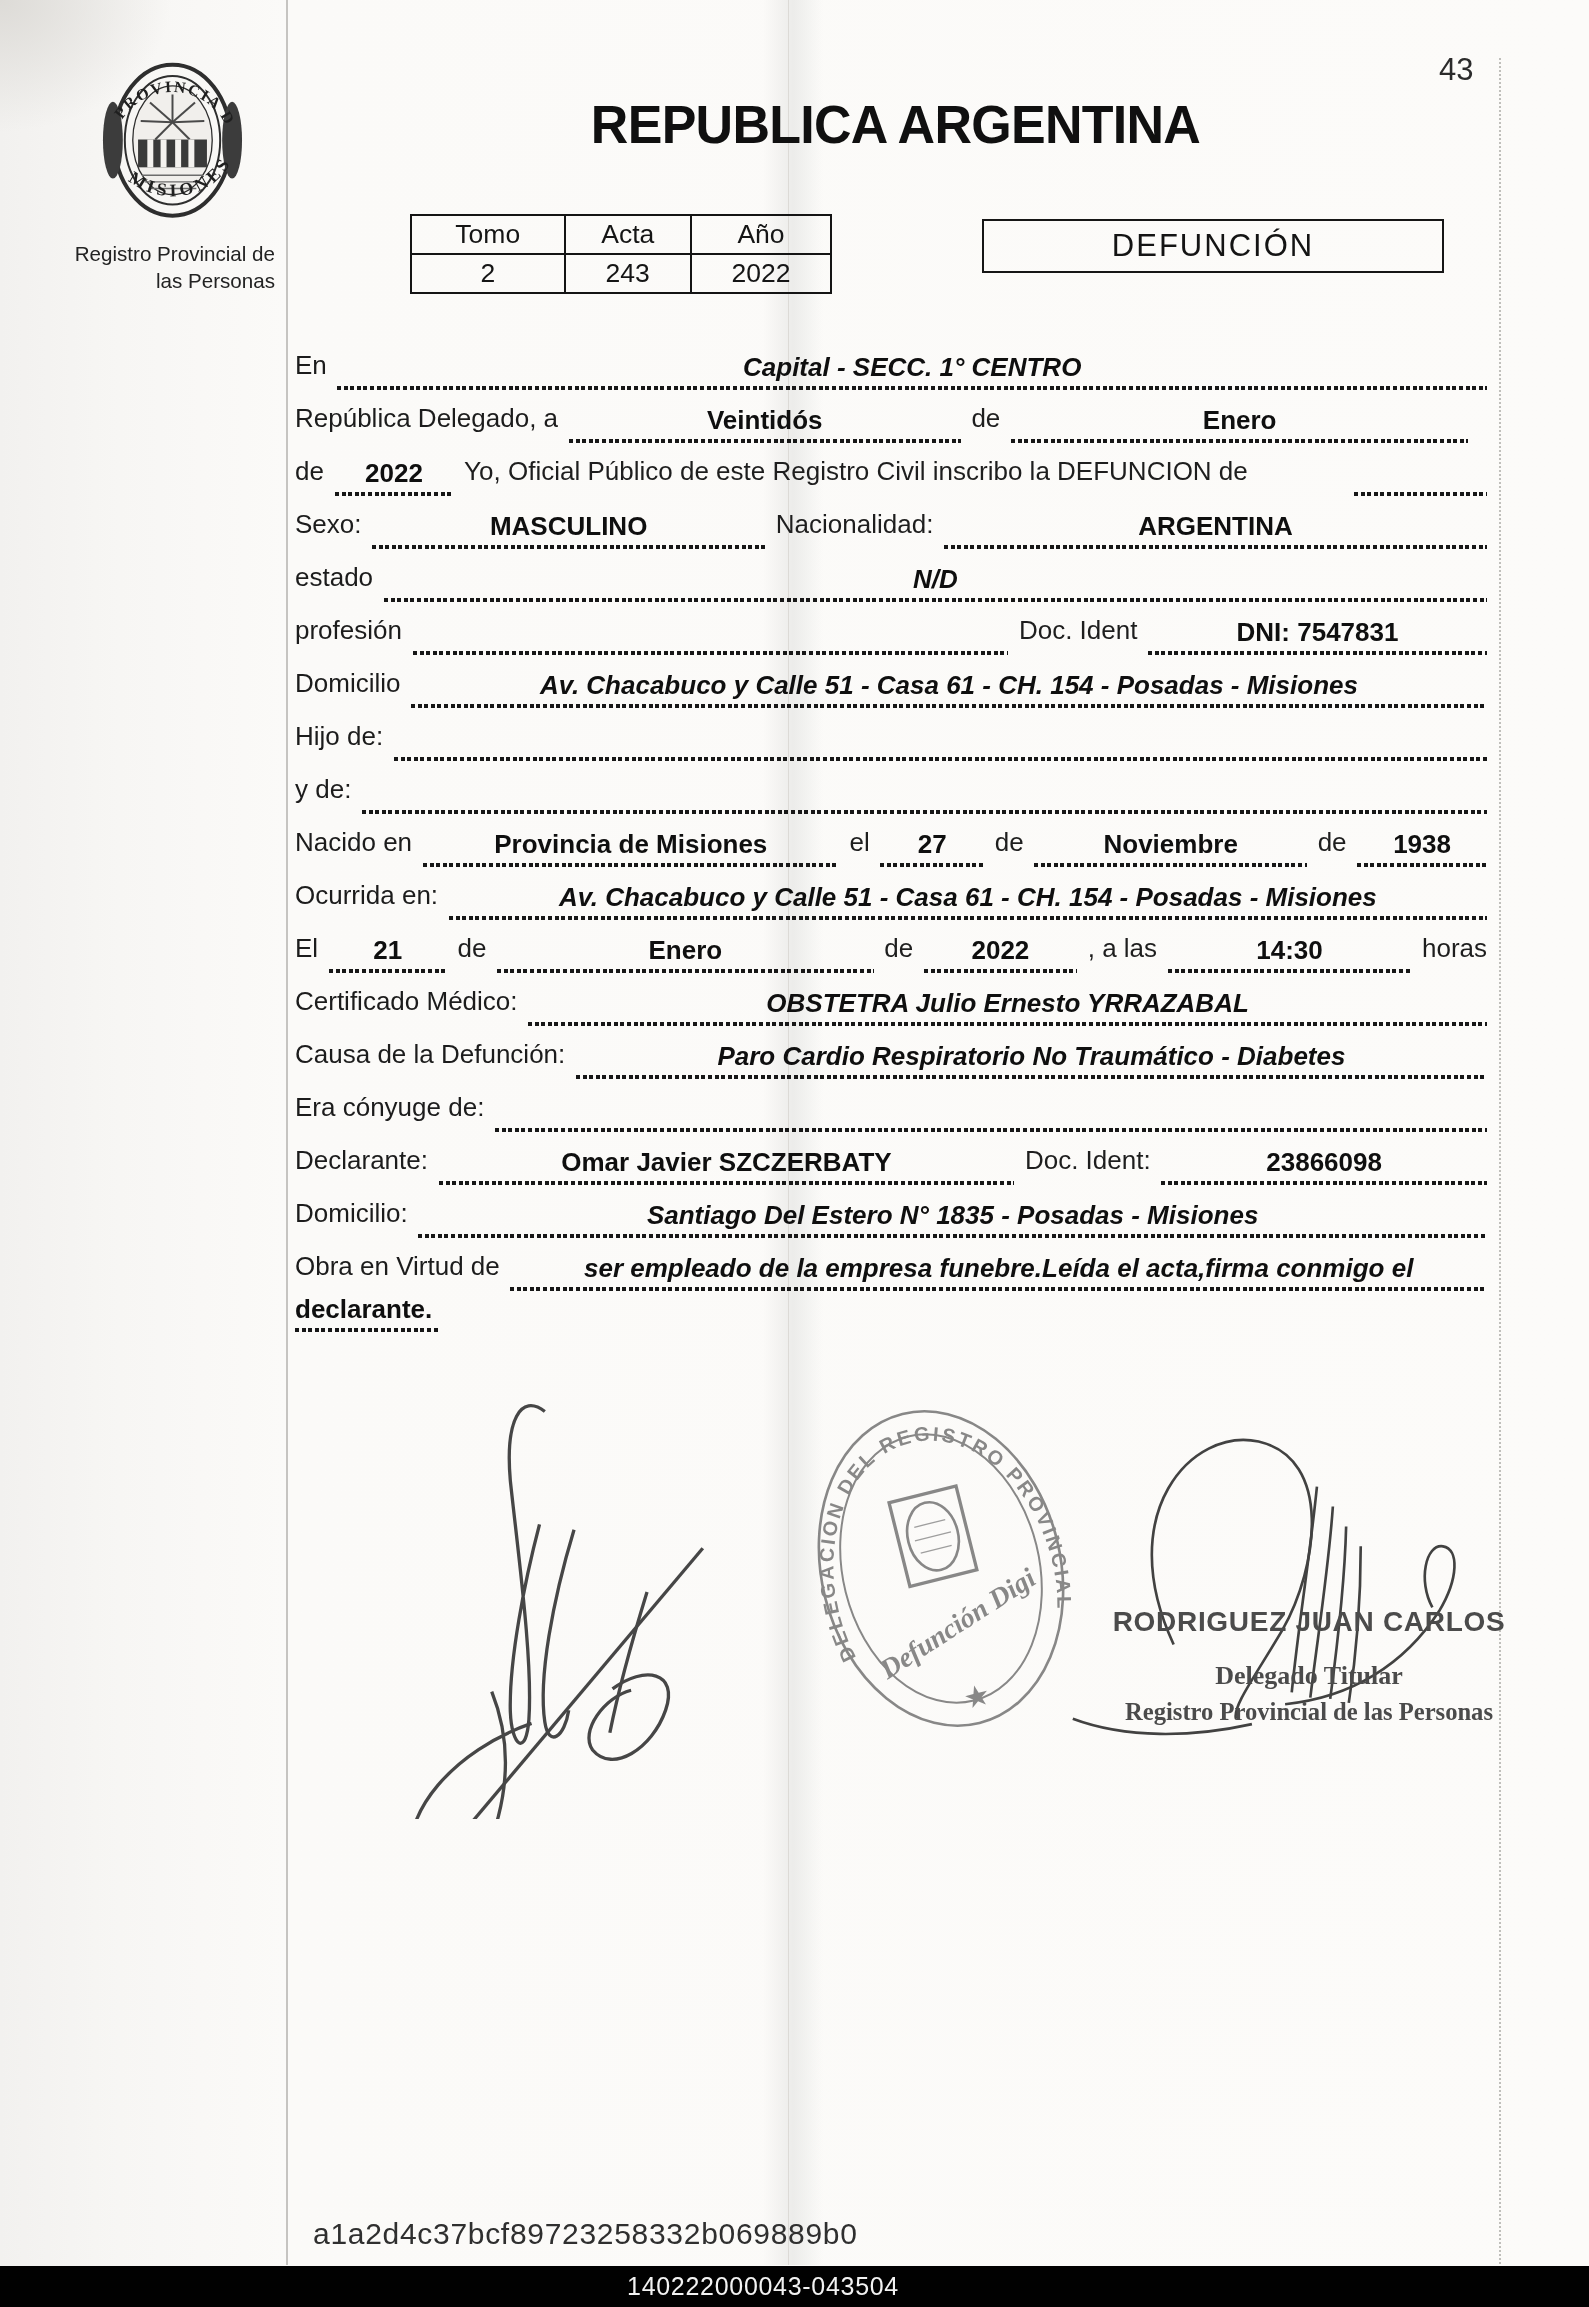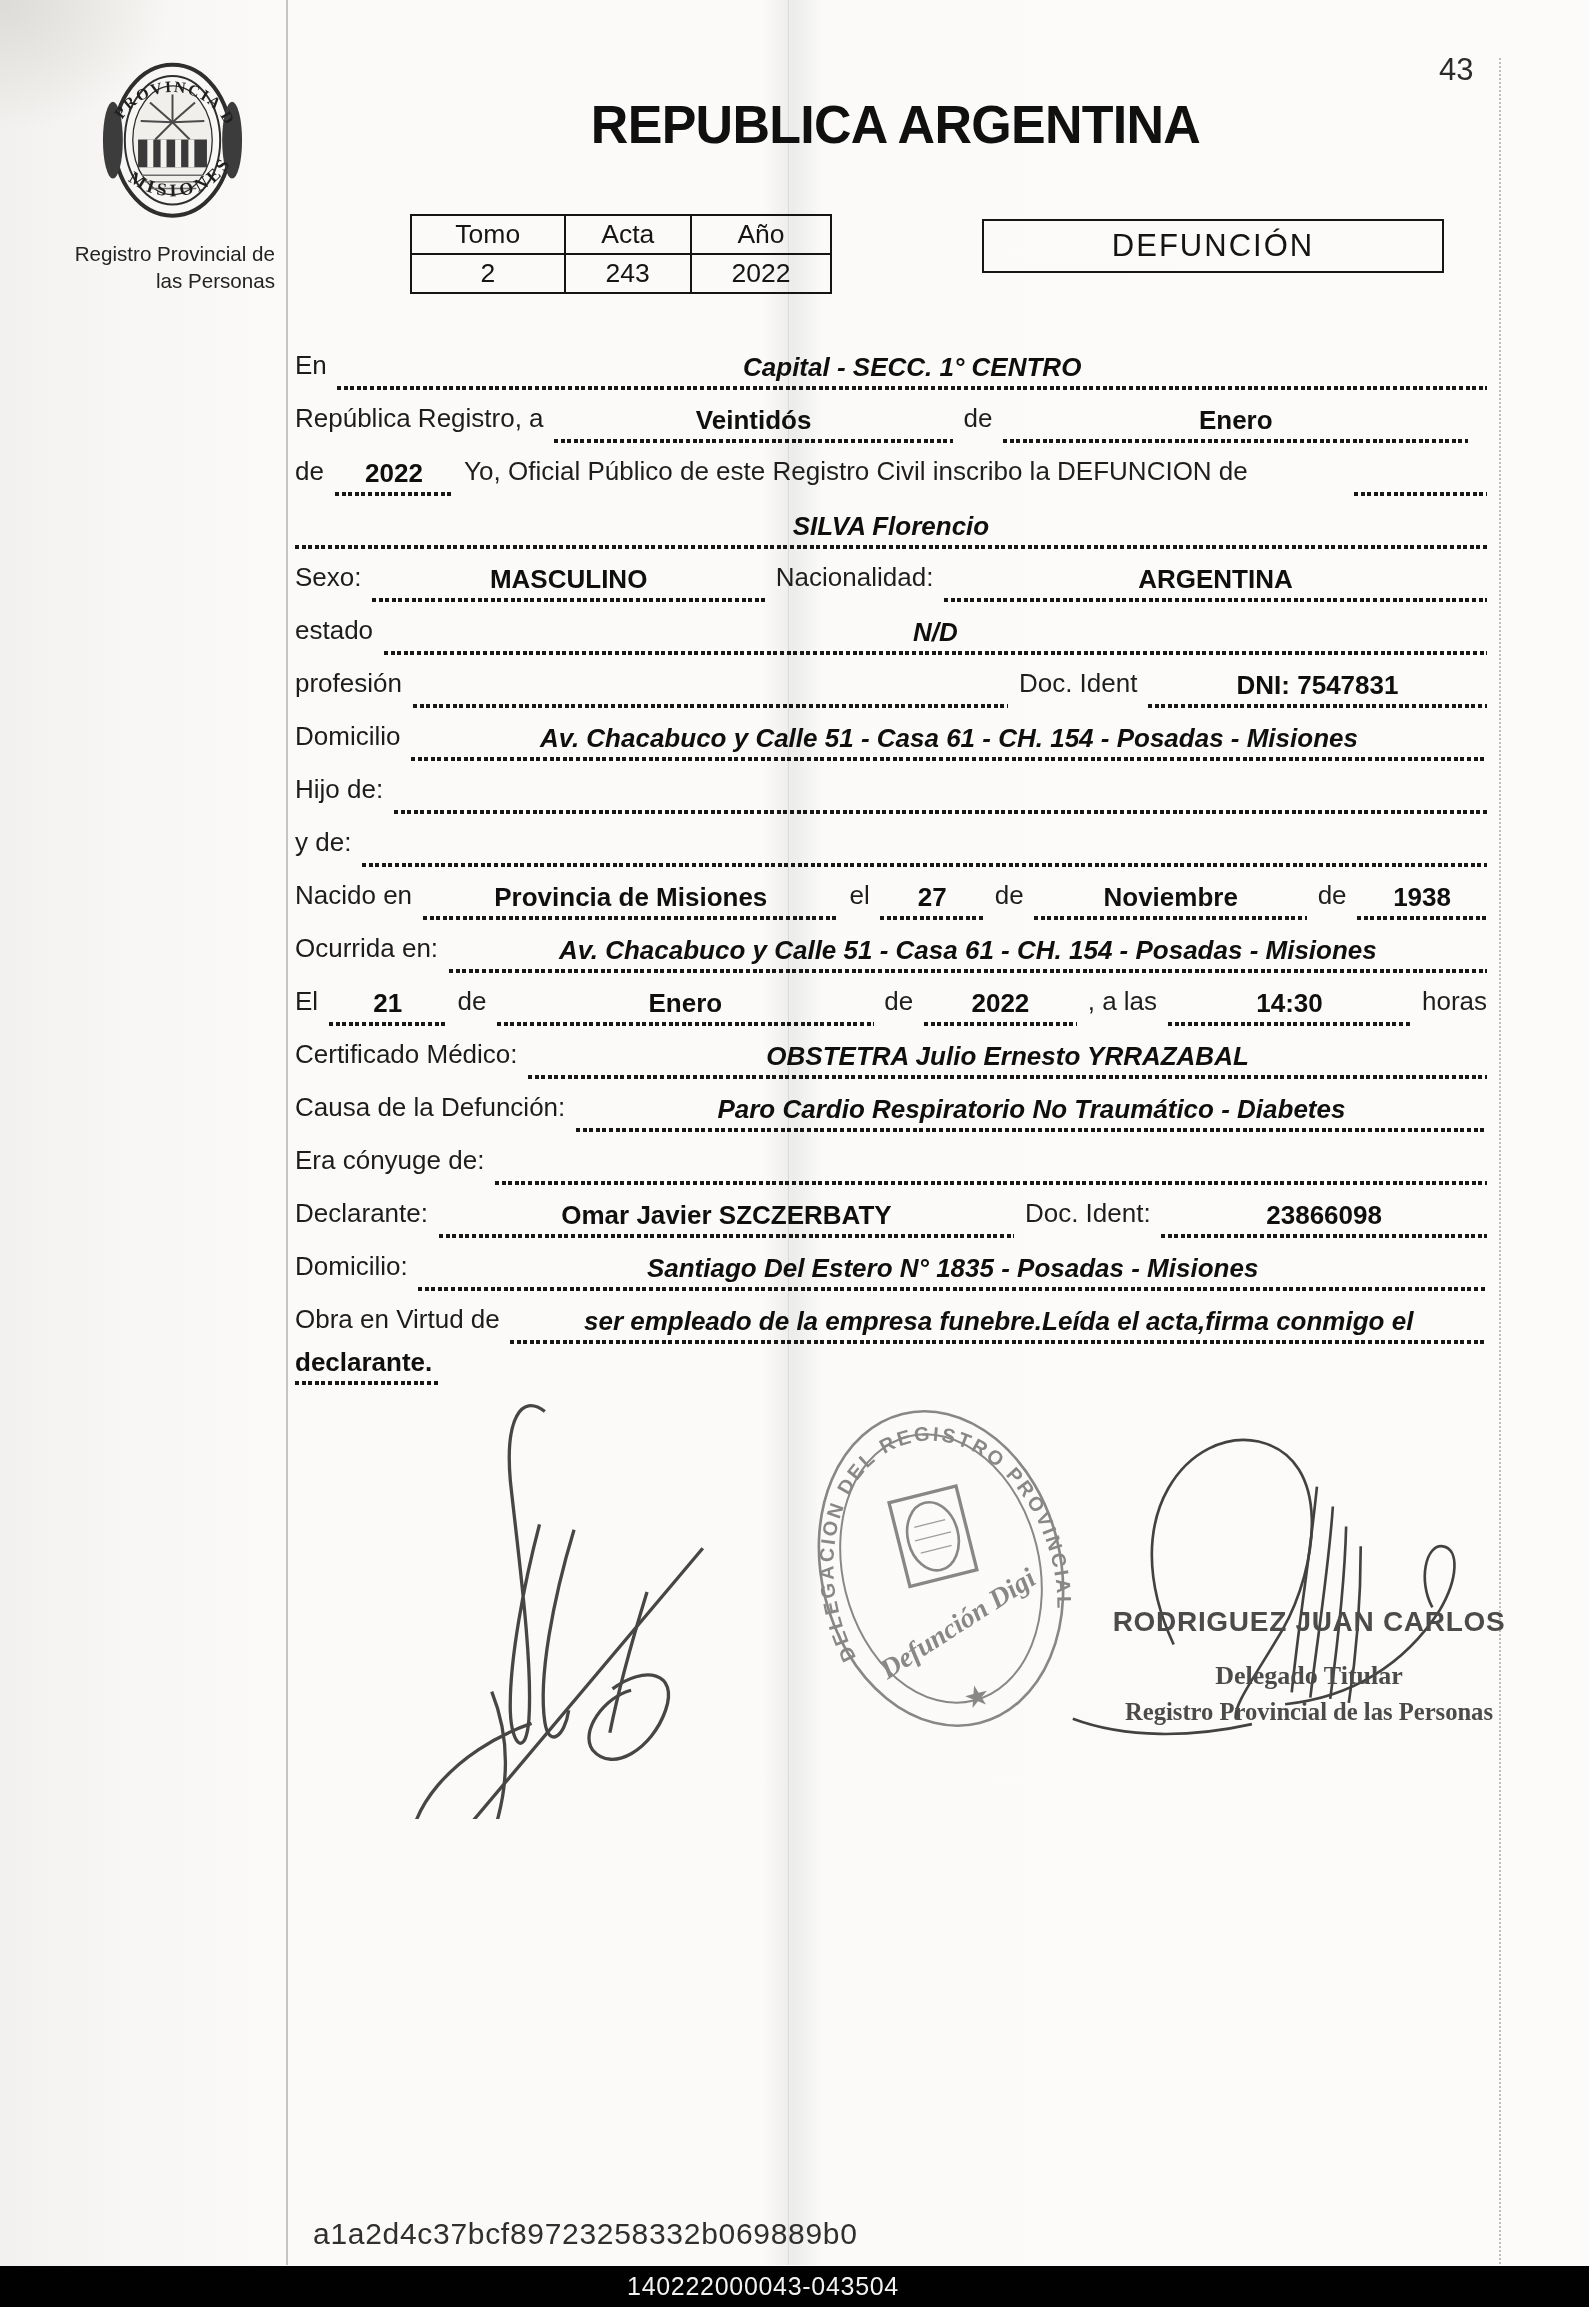--- a/index.html
+++ b/index.html
@@ -134,21 +134,21 @@
 
     <div class="row">
       <span class="lab">En</span>
       <span class="f grow">
         <span class="v">Capital - SECC. 1° CENTRO</span>
           <span class="dots"></span>
       </span>
     </div>
 
     <div class="row">
-      <span class="lab">República Registro, a</span>
+      <span class="lab">República Delegado, a</span>
       <span class="f" style="flex:690 1 0">
         <span class="v">Veintidós</span>
           <span class="dots"></span>
       </span>
       <span class="plain">de</span>
       <span class="f" style="flex:805 1 0;margin-right:18.6px">
         <span class="v">Enero</span>
           <span class="dots"></span>
       </span>
     </div>
@@ -160,26 +160,20 @@
           <span class="dots"></span>
       </span>
       <span class="plain">Yo, Oficial Público de este Registro Civil inscribo la DEFUNCION de</span>
       <span class="spacer"></span>
       <span class="f" style="width:133px">
         <span class="v"></span>
           <span class="dots"></span>
       </span>
     </div>
 
-    <div class="row">
-      <span class="f grow">
-        <span class="v">SILVA Florencio</span>
-          <span class="dots"></span>
-      </span>
-    </div>
 
     <div class="row">
       <span class="lab">Sexo:</span>
       <span class="f" style="flex:590 1 0">
         <span class="v">MASCULINO</span>
           <span class="dots"></span>
       </span>
       <span class="plain">Nacionalidad:</span>
       <span class="f" style="flex:815 1 0">
         <span class="v">ARGENTINA</span>

